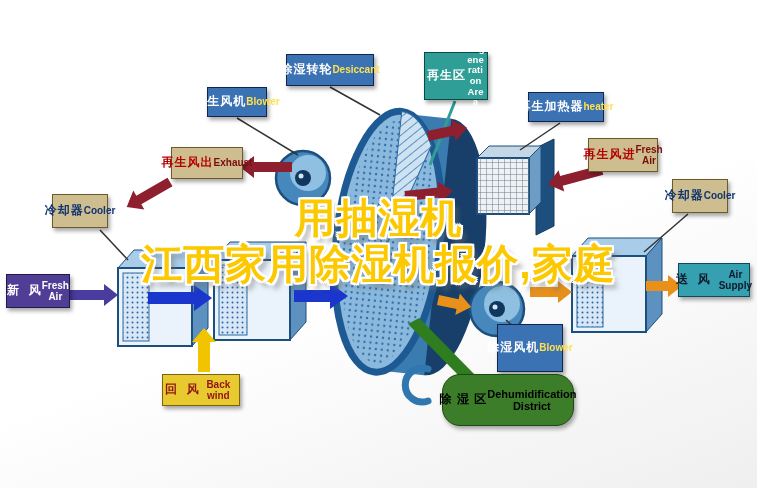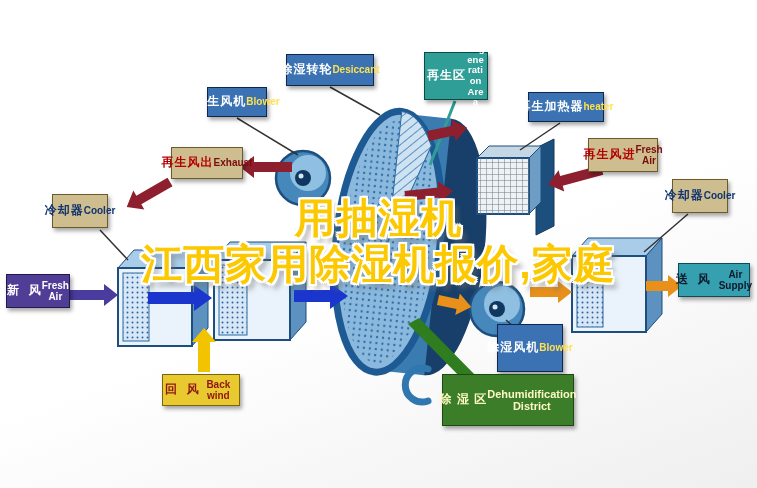--- a/index.html
+++ b/index.html
@@ -21,21 +21,21 @@
   .c-blue .en{color:#ffe14d;}
   .c-teal{background:var(--label-teal,#2f9e96);color:#fff;border-color:#0d4a44;}
   .c-teal .en{font-size:9.5px;word-break:break-word;}
   .c-tan{background:var(--label-tan,#cdbd8f);border-color:#6b5a2a;}
   .c-tan.t-red .zh{color:#b50000;}
   .c-tan.t-red .en{color:#7a0c0c;}
   .c-tan.t-navy{color:#12356e;}
   .c-purple{background:var(--label-purple,#4f3d96);color:#fff;border-color:#221a4a;}
   .c-cyan{background:var(--label-cyan,#35a0b0);color:#0f172a;border-color:#0d4a5a;gap:8px;}
   .c-yellow{background:var(--label-yellow,#e8c930);color:#8e1616;border-color:#7a650f;}
-  .c-green{background:var(--label-green,#3c7d2a);color:#fef9c3;border-color:#1c4a12;}
+  .c-green{background:var(--label-green,#3c7d2a);color:#000000;border-color:#1c4a12;border-radius:18px;}
   .c-green .en{font-size:11px;}
   .title{
     position:absolute;top:196px;left:0;width:100%;text-align:center;z-index:10;
     color:var(--title-yellow,#fcc800);font-size:41px;font-weight:900;
     letter-spacing:1px;line-height:1.12;
     text-shadow:-2px -2px 0 #fff,2px -2px 0 #fff,-2px 2px 0 #fff,2px 2px 0 #fff,
                 -2px 0 0 #fff,2px 0 0 #fff,0 -2px 0 #fff,0 2px 0 #fff,
                 5px 6px 5px rgba(110,110,110,.55);
   }
   .ar-red{fill:var(--arrow-red,#8e1f2f);}

